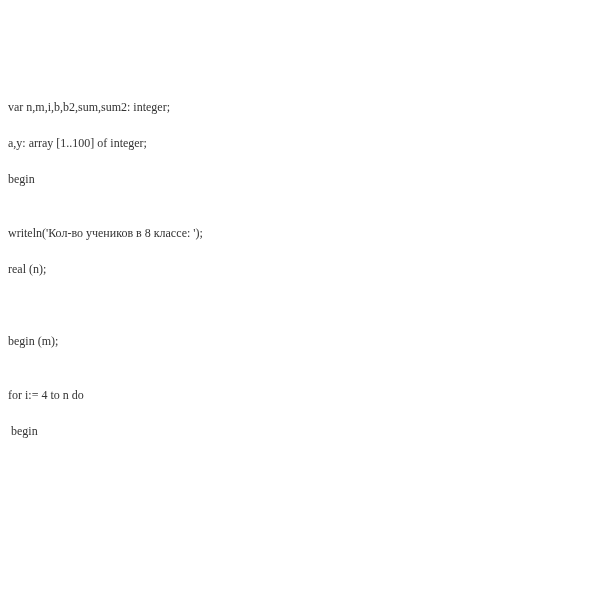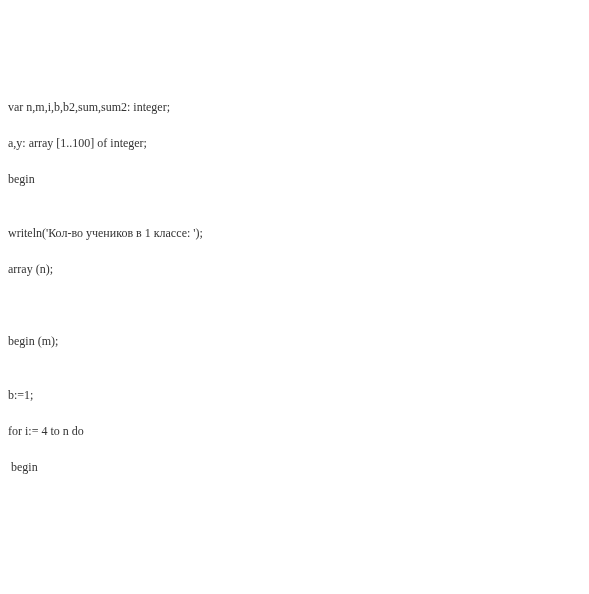--- a/index.html
+++ b/index.html
@@ -23,27 +23,26 @@
 </head>
 <body>
 
 
 
 <div class="code-container">
 <span class="line">var n,m,i,b,b2,sum,sum2: integer;</span>
 <span class="line">a,y: array [1..100] of integer;</span>
 <span class="line">begin</span>
 <span class="line"></span>
-<span class="line">writeln('Кол-во учеников в 1 классе: ');</span>
-<span class="line">array (n);</span>
+<span class="line">writeln('Кол-во учеников в 8 классе: ');</span>
+<span class="line">real (n);</span>
 <span class="line"></span>
 <span class="line"></span>
 <span class="line">begin (m);</span>
 <span class="line"></span>
-<span class="line">b:=1;</span>
 <span class="line">for i:= 4 to n do</span>
 <span class="line"> begin</span>
 
 
 
 <span class="line"></span>
 
 
 
 

